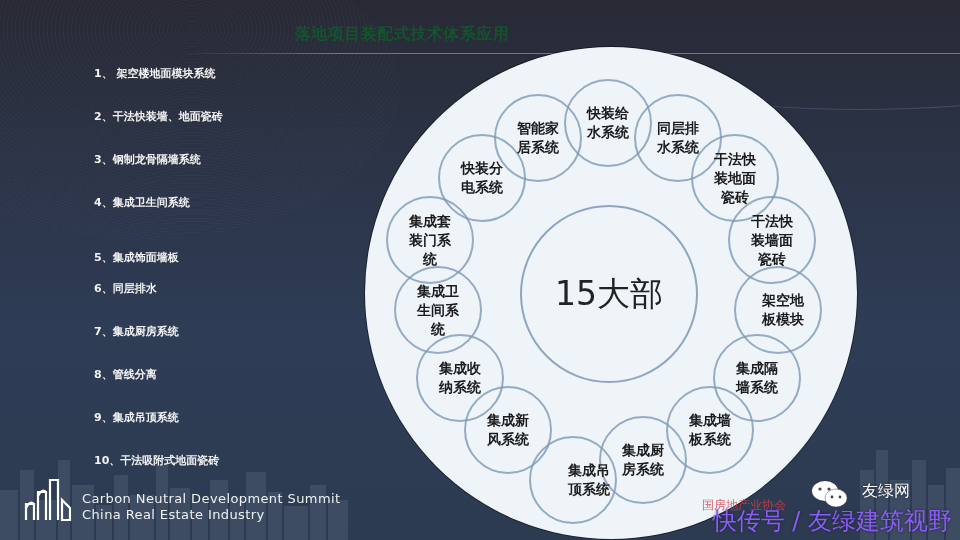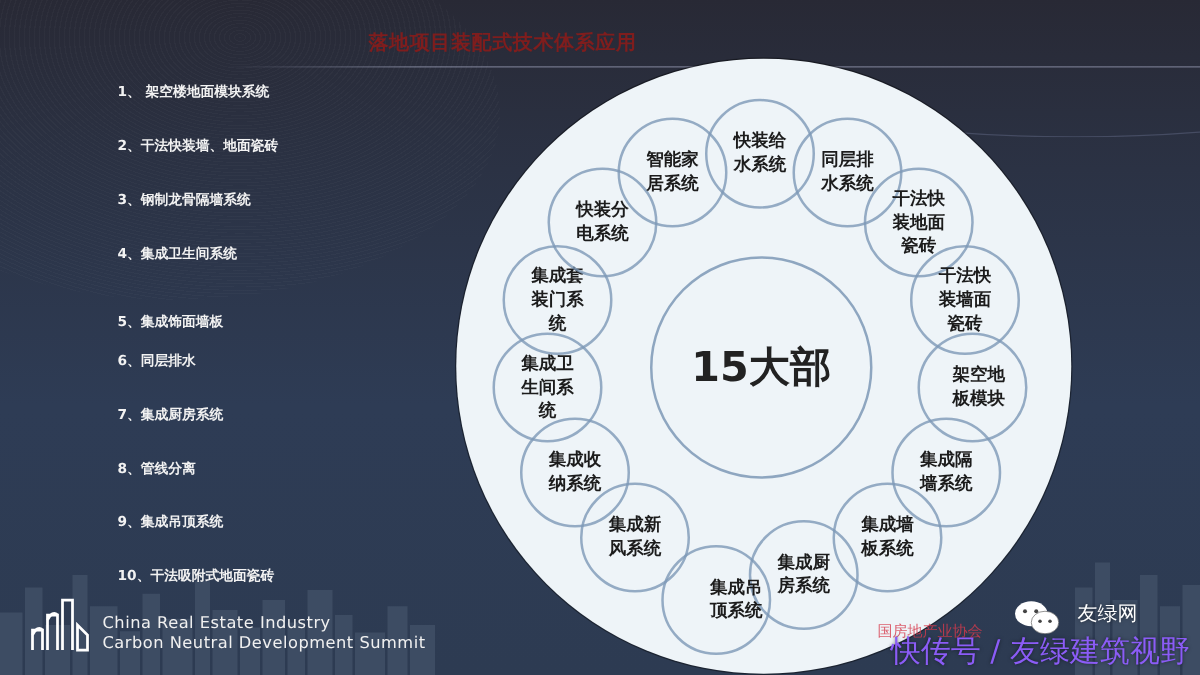--- a/index.html
+++ b/index.html
@@ -20,21 +20,21 @@
     border-radius: 50%;
     border-bottom: 1px solid rgba(150,160,200,0.25);
     pointer-events: none;
   }
   .skyline {
     position: absolute; left: 0; bottom: 0; width: 960px; height: 110px;
     pointer-events: none;
   }
   .title {
     position: absolute; left: 0; width: 804px; top: 24px;
-    text-align: center; color: #7f1d1d; font-weight: bold; font-size: 16px;
+    text-align: center; color: #14532d; font-weight: bold; font-size: 16px;
     letter-spacing: 0.5px;
   }
   .title-rule {
     position: absolute; left: 180px; top: 53px; width: 780px; height: 1px;
     background: linear-gradient(90deg, rgba(160,165,190,0) 0%, rgba(160,165,190,0.6) 20%, rgba(160,165,190,0.6) 100%);
   }
   .list { position: absolute; left: 94px; top: 62px; }
   .list-item {
     position: absolute; left: 0; white-space: nowrap;
     color: #f2f2f2; font-size: 11px; font-weight: bold;
@@ -46,21 +46,20 @@
   }
   .center-circle {
     position: absolute; left: 520px; top: 205px; width: 178px; height: 178px;
     border-radius: 50%; border: 2px solid #8ea6c0;
     display: flex; align-items: center; justify-content: center;
     text-align: center;
   }
   .center-text {
     color: #222; font-size: 33px; line-height: 42px; width: 130px;
     font-family: "DejaVu Sans", sans-serif;
-    font-weight: bold;
   }
   .node {
     position: absolute; width: 88px; height: 88px; border-radius: 50%;
     border: 2px solid rgba(125,152,182,0.8);
     display: flex; align-items: center; justify-content: center; text-align: center;
   }
   .node-text {
     width: 52px; color: #1c1c1c; font-weight: bold; font-size: 14px; line-height: 19px;
     font-family: "DejaVu Serif", serif;
   }
@@ -210,21 +209,21 @@
         <div>纳系统</div>
       </div>
     </div>
     <div class="node" style="left: 394px; top: 266px;">
       <div class="node-text">
         <div>集成卫</div>
         <div>生间系</div>
         <div>统</div>
       </div>
     </div>
-    <div class="node" style="left: 402px; top: 196px; text-align: center;">
+    <div class="node" style="left: 386px; top: 196px; text-align: center;">
       <div class="node-text">
         <div>集成套</div>
         <div>装门系</div>
         <div>统</div>
       </div>
     </div>
     <div class="node" style="left: 438px; top: 134px;">
       <div class="node-text">
         <div>快装分</div>
         <div>电系统</div>
@@ -242,22 +241,22 @@
   <g fill="none" stroke="#ffffff" stroke-width="2.2">
     <path d="M2 42 V26 H10 V42"></path>
     <path d="M2 30 Q6 22 10 26"></path>
     <path d="M14 42 V14 H22 V42"></path>
     <path d="M14 18 Q18 10 22 14"></path>
     <path d="M26 42 V2 H34 V42"></path>
     <path d="M38 42 V22 L46 30 V42 Z"></path>
   </g>
 </svg>
 <div class="summit">
+  <div>Carbon Neutral Development Summit</div>
   <div>China Real Estate Industry</div>
-  <div>Carbon Neutral Development Summit</div>
 </div>
 
 <div class="assoc">国房地产业协会</div>
 
 <svg class="wechat" viewBox="0 0 40 30">
   <ellipse cx="15" cy="12" rx="13" ry="10" fill="#ffffff"></ellipse>
   <ellipse cx="26" cy="19" rx="11" ry="9" fill="#ffffff" stroke="#555" stroke-width="0.5"></ellipse>
   <circle cx="10" cy="10" r="1.6" fill="#444"></circle>
     <circle cx="19" cy="10" r="1.6" fill="#444"></circle>
   <circle cx="22" cy="18" r="1.4" fill="#444"></circle>

